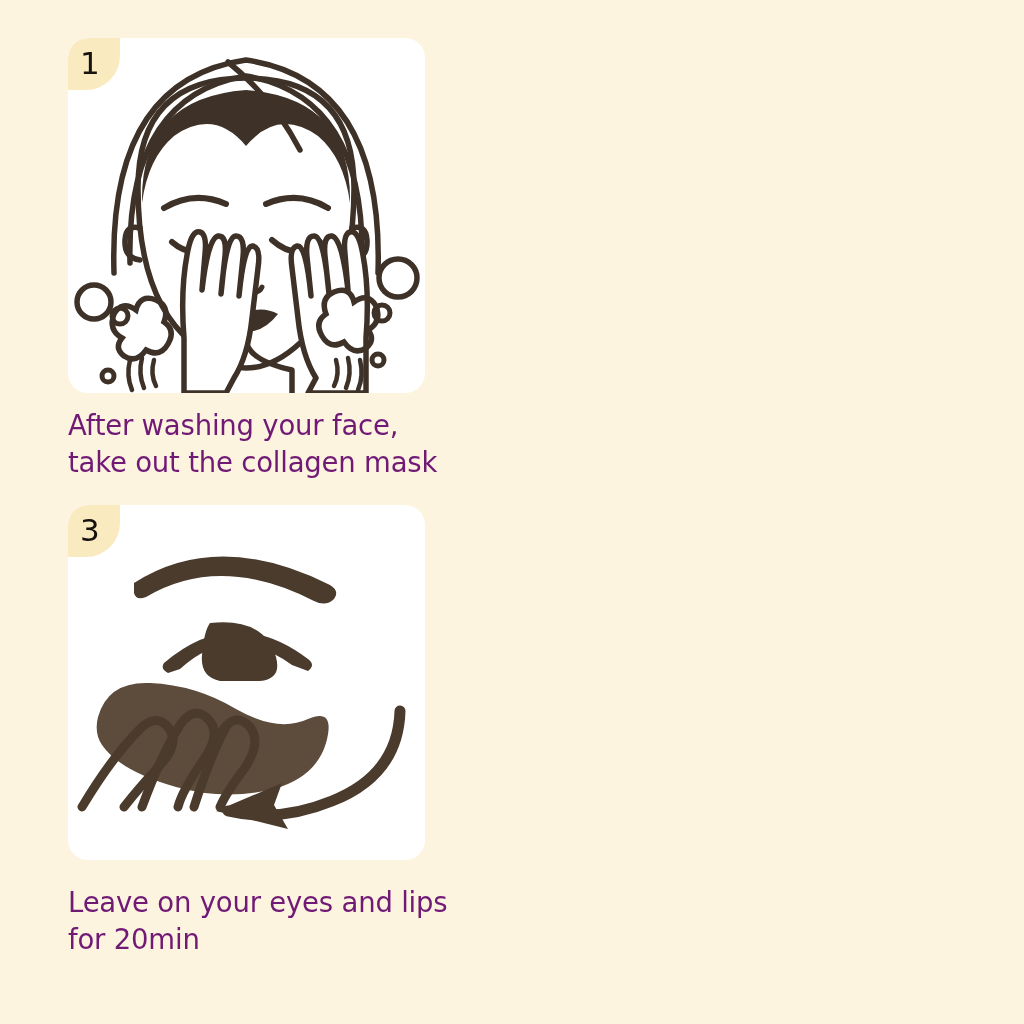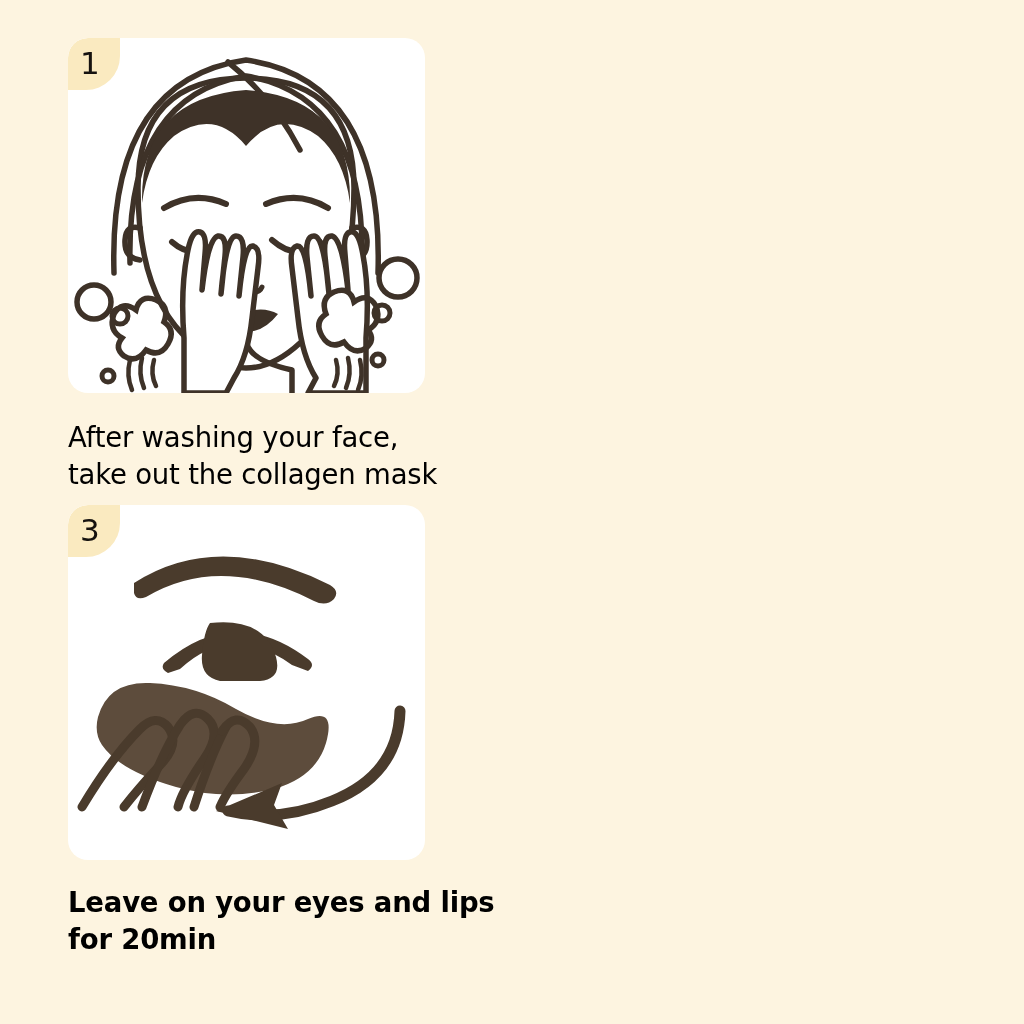--- a/index.html
+++ b/index.html
@@ -71,31 +71,31 @@
   }
 
   .art {
     position: absolute;
     left: 0; top: 0;
     width: 357px;
     height: 355px;
   }
 
   .caption {
-    margin: 26px 0 0 -16px;
+    margin: 14px 0 0 -16px;
     padding-left: 16px;
     font-size: 27.5px;
     line-height: 37px;
-    color: #000000;
+    color: #701a75;
     letter-spacing: -0.2px;
     white-space: pre-line;
     font-family: "DejaVu Sans", sans-serif;
   }
   .step.col2 .caption { margin-left: 0; padding-left: 0; }
-  .step.row2 .caption { margin-top: 24px; font-weight: bold; }
+  .step.row2 .caption { margin-top: 24px; }
 </style>
 </head>
 <body>
 
 <div class="sheet">
   <div class="grid">
 
     <div class="step col1 row1">
       <div class="card">
 

